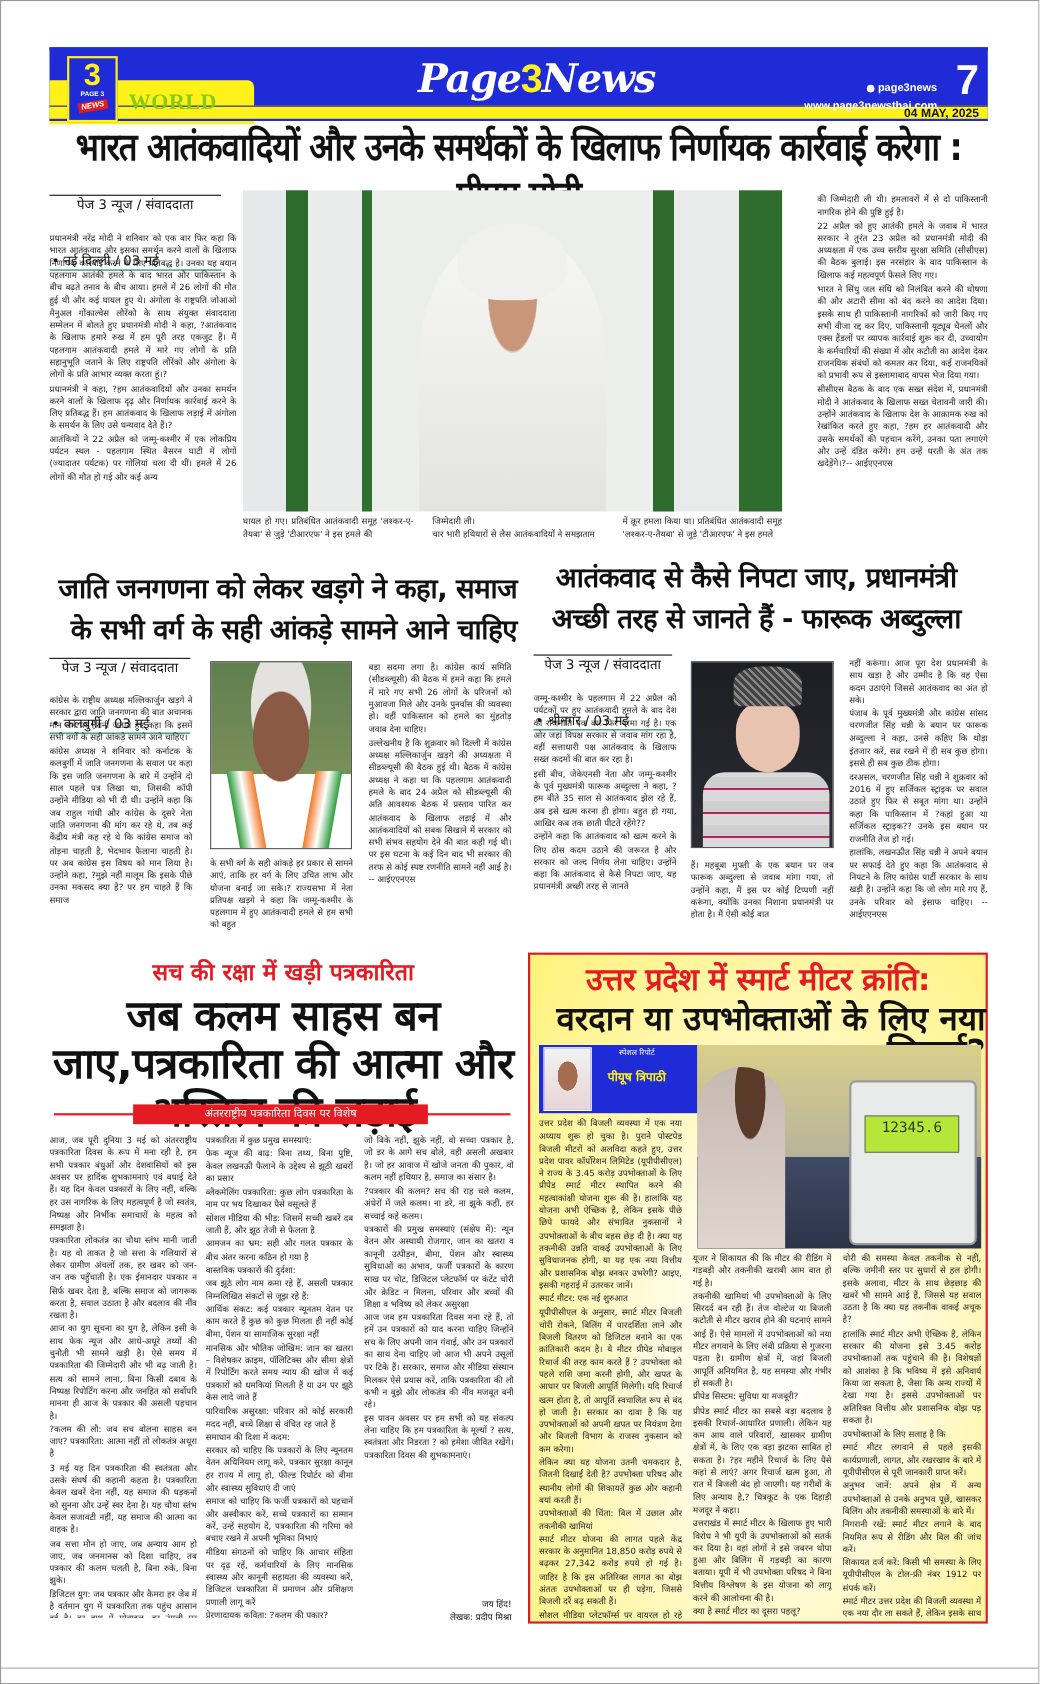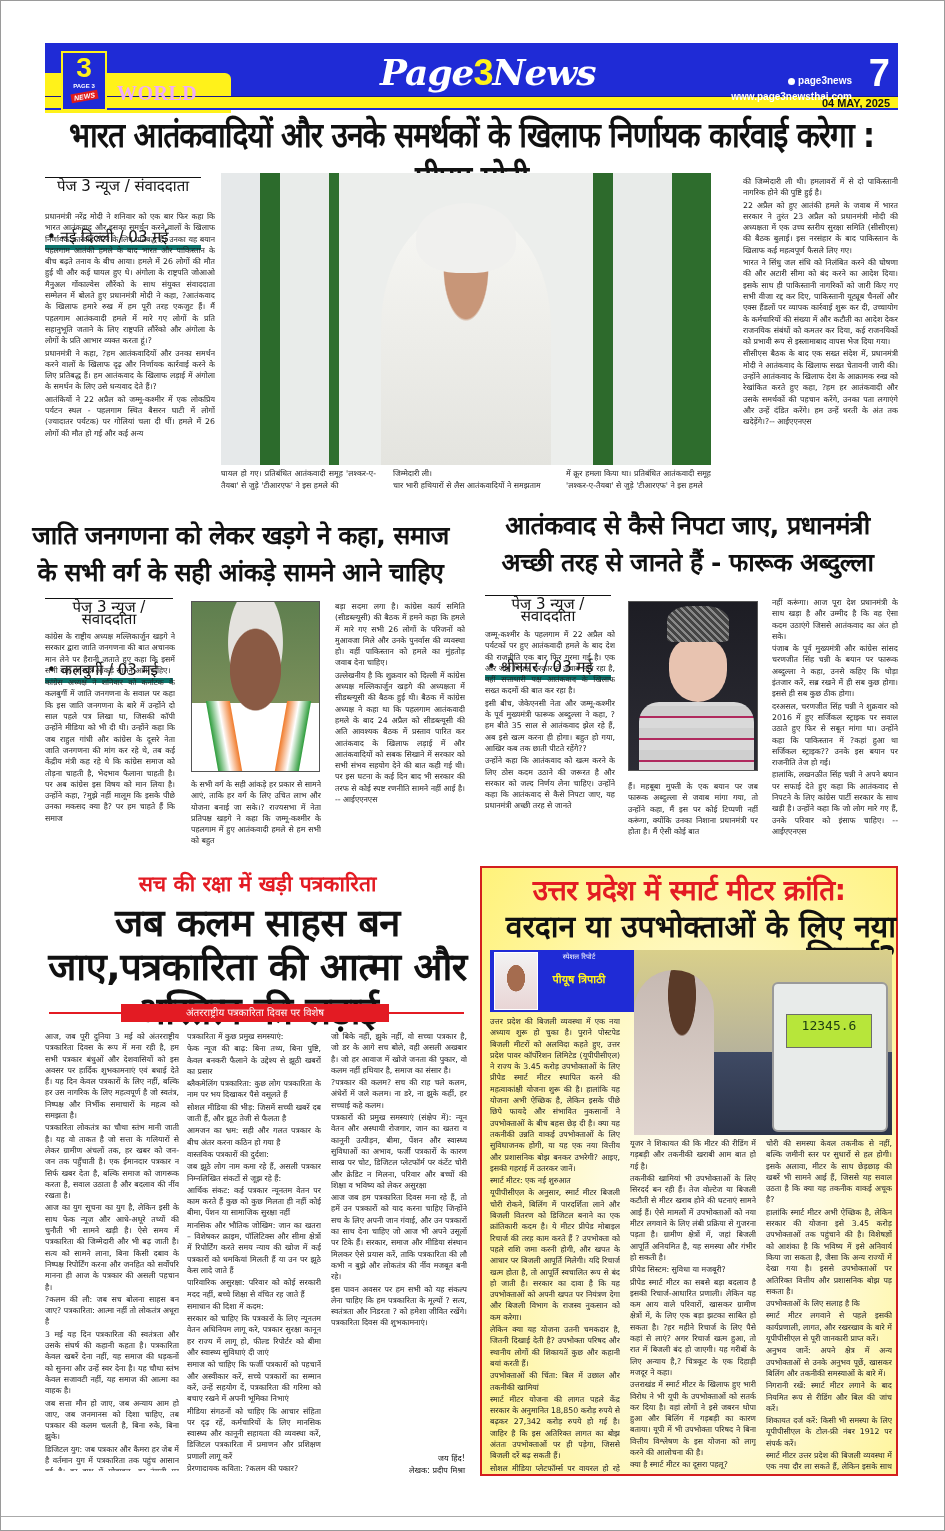--- a/index.html
+++ b/index.html
@@ -8,34 +8,34 @@
   .page { position: absolute; left: 0; top: 0; width: 945px; height: 1531px; border: 1px solid #9a9a9a; background: #fff; }
 
   
   .masthead { position: absolute; left: 44px; top: 42px; width: 853px; height: 67px; background: #1f2bd6; border-top: 3px solid #1f2bd6; }
   .masthead .yellow-band { position: absolute; left: 0; right: 0; bottom: 0; height: 14px; background: #fff21a; border-top: 1px solid #1a1a8a; border-bottom: 2px solid #1f2bd6; }
   .masthead .world-tab { position: absolute; left: 0; top: 27px; width: 186px; height: 40px; background: #fff21a; border-top-right-radius: 6px; }
   .logo-box { position: absolute; left: 16px; top: 5px; width: 46px; height: 60px; background: #1f2bd6; border: 2px solid #fff21a; z-index: 3; display:flex; flex-direction:column; align-items:center; }
   .logo-box .big3 { color: #fff21a; font: bold 28px/30px "Liberation Sans", sans-serif; }
   .logo-box .p3 { color: #fff; font: bold 6px/7px "Liberation Sans", sans-serif; }
   .logo-box .news { margin-top: 2px; background: #e01b1b; color: #fff; font: italic bold 7px/9px "Liberation Sans", sans-serif; padding: 0 3px; transform: rotate(-10deg); }
-  .world-label { position: absolute; left: 72px; top: 35px; color: #f0abfc; font: bold 20px/24px "Liberation Serif", serif; z-index: 3; letter-spacing: 0.5px; }
+  .world-label { position: absolute; left: 72px; top: 35px; color: #84cc16; font: bold 20px/24px "Liberation Serif", serif; z-index: 3; letter-spacing: 0.5px; }
   .brand { position: absolute; left: 335px; top: 6px; color: #fff; font: italic bold 36px/40px "DejaVu Serif", serif; z-index: 3; letter-spacing: -1px; }
   .brand .three { color: #fff21a; font-style: normal; font-family: "Liberation Sans", sans-serif; }
   .brand .three::before { content:""; }
   .social { position: absolute; right: 46px; top: 29px; color: #fff; font: bold 10px/12px "Liberation Sans", sans-serif; z-index: 3; }
   .social .dot { display:inline-block; width:7px; height:7px; border-radius:50%; background:#fff; margin-right:3px; vertical-align: middle; }
   .website { position: absolute; right: 46px; top: 45px; color: #fff; font: bold 10px/12px "Liberation Sans", sans-serif; z-index: 3; }
   .page-num { position: absolute; right: 8px; top: 5px; color: #fff; font: bold 38px/44px "Liberation Sans", sans-serif; z-index: 3; }
   .date { position: absolute; right: 8px; bottom: 1px; color: #111; font: bold 11px/12px "Liberation Sans", sans-serif; z-index: 3; }
 
   h1, h2, h3 { font-family: "DejaVu Sans", sans-serif; font-weight: bold; }
   .main-head { position: absolute; left: 44px; top: 118px; width: 853px; font-size: 30px; line-height: 38px; text-align: center; letter-spacing: -1px; transform: scaleY(1.15); }
 
-  .byline { position: absolute; border-top: 1px solid #111; border-bottom: 5px solid #0f766e; font-size: 15px; line-height: 12px; padding: 2px 0; }
+  .byline { position: absolute; border-top: 1px solid #111; border-bottom: 1px solid #0f766e; font-size: 12px; line-height: 12px; padding: 2px 0; }
   .byline .line1 { display:block; text-align:center; }
   .byline .line2 { display:block; padding-left: 2px; margin-top: 39px; }
 
   .col { position: absolute; font-size: 7.8px; line-height: 11.3px; text-align: justify; color: #222; overflow: hidden; }
   .col p { margin-bottom: 1px; }
 
   .photo { position: absolute; overflow: hidden; }
   .modi-photo { left: 220px; top: 172px; width: 490px; height: 292px; background: linear-gradient(90deg, #e6e9ea 0 8%, #2c6b2c 8% 12%, #e9ecea 12% 22%, #2f6f2f 22% 24%, #eceeec 24% 76%, #2d6a2c 76% 80%, #e8ebe9 80% 92%, #2e6d2d 92% 100%); }
   .modi-photo .figure { position:absolute; left: 160px; top: 40px; width: 170px; height: 252px; background: radial-gradient(ellipse at 50% 22%, #c89678 0 18%, transparent 19%), linear-gradient(#f6f6f3, #e4e4df); border-radius: 45% 45% 0 0; }
   .modi-photo .hair { position:absolute; left: 195px; top: 30px; width: 100px; height: 70px; background: #f0f0ee; border-radius: 50% 50% 40% 40%; }
@@ -120,21 +120,21 @@
   </div>
   <div class="caption" style="left:565px; top:467px; width:145px; text-align:justify;">में क्रूर हमला किया था। प्रतिबंधित आतंकवादी समूह 'लश्कर-ए-तैयबा' से जुड़े 'टीआरएफ' ने इस हमले</div>
 
   <div class="col" style="left:742px; top:175px; width:155px; height:330px;">
     <p>की जिम्मेदारी ली थी। हमलावरों में से दो पाकिस्तानी नागरिक होने की पुष्टि हुई है।</p>
     <p>22 अप्रैल को हुए आतंकी हमले के जवाब में भारत सरकार ने तुरंत 23 अप्रैल को प्रधानमंत्री मोदी की अध्यक्षता में एक उच्च स्तरीय सुरक्षा समिति (सीसीएस) की बैठक बुलाई। इस नरसंहार के बाद पाकिस्तान के खिलाफ कई महत्वपूर्ण फैसले लिए गए।</p>
     <p>भारत ने सिंधु जल संधि को निलंबित करने की घोषणा की और अटारी सीमा को बंद करने का आदेश दिया। इसके साथ ही पाकिस्तानी नागरिकों को जारी किए गए सभी वीजा रद्द कर दिए, पाकिस्तानी यूट्यूब चैनलों और एक्स हैंडलों पर व्यापक कार्रवाई शुरू कर दी, उच्चायोग के कर्मचारियों की संख्या में और कटौती का आदेश देकर राजनयिक संबंधों को कमतर कर दिया, कई राजनयिकों को प्रभावी रूप से इस्लामाबाद वापस भेज दिया गया।</p>
     <p>सीसीएस बैठक के बाद एक सख्त संदेश में, प्रधानमंत्री मोदी ने आतंकवाद के खिलाफ सख्त चेतावनी जारी की। उन्होंने आतंकवाद के खिलाफ देश के आक्रामक रुख को रेखांकित करते हुए कहा, ?हम हर आतंकवादी और उसके समर्थकों की पहचान करेंगे, उनका पता लगाएंगे और उन्हें दंडित करेंगे। हम उन्हें धरती के अंत तक खदेड़ेंगे।?-- आईएएनएस</p>
   </div>
 
-  <h2 class="sub-head" style="left:27px; top:516px; width:425px;">जाति जनगणना को लेकर खड़गे ने कहा, समाज के सभी वर्ग के सही आंकड़े सामने आने चाहिए</h2>
+  <h2 class="sub-head" style="left:44px; top:516px; width:425px;text-align:right;">जाति जनगणना को लेकर खड़गे ने कहा, समाज के सभी वर्ग के सही आंकड़े सामने आने चाहिए</h2>
   <div class="byline" style="left:44px; top:597px; width:128px;">
     <span class="line1">पेज 3 न्यूज /  संवाददाता</span>
     <span class="line2">• कलबुर्गी / 03 मई</span>
   </div>
   <div class="col" style="left:44px; top:630px; width:130px; height:230px;">
     <p>कांग्रेस के राष्ट्रीय अध्यक्ष मल्लिकार्जुन खड़गे ने सरकार द्वारा जाति जनगणना की बात अचानक मान लेने पर हैरानी जताते हुए कहा कि इसमें सभी वर्गों के सही आंकड़े सामने आने चाहिए।</p>
     <p>कांग्रेस अध्यक्ष ने शनिवार को कर्नाटक के कलबुर्गी में जाति जनगणना के सवाल पर कहा कि इस जाति जनगणना के बारे में उन्होंने दो साल पहले पत्र लिखा था, जिसकी कॉपी उन्होंने मीडिया को भी दी थी। उन्होंने कहा कि जब राहुल गांधी और कांग्रेस के दूसरे नेता जाति जनगणना की मांग कर रहे थे, तब कई केंद्रीय मंत्री कह रहे थे कि कांग्रेस समाज को तोड़ना चाहती है, भेदभाव फैलाना चाहती है। पर अब कांग्रेस इस विषय को मान लिया है। उन्होंने कहा, ?मुझे नहीं मालूम कि इसके पीछे उनका मकसद क्या है? पर हम चाहते हैं कि समाज</p>
   </div>
   <div class="photo kharge-photo">
     <div class="scarf-l"></div>
@@ -183,21 +183,21 @@
     <p>आज, जब पूरी दुनिया 3 मई को अंतरराष्ट्रीय पत्रकारिता दिवस के रूप में मना रही है, हम सभी पत्रकार बंधुओं और देशवासियों को इस अवसर पर हार्दिक शुभकामनाएं एवं बधाई देते हैं। यह दिन केवल पत्रकारों के लिए नहीं, बल्कि हर उस नागरिक के लिए महत्वपूर्ण है जो स्वतंत्र, निष्पक्ष और निर्भीक समाचारों के महत्व को समझता है।</p>
     <p>पत्रकारिता लोकतंत्र का चौथा स्तंभ मानी जाती है। यह वो ताकत है जो सत्ता के गलियारों से लेकर ग्रामीण अंचलों तक, हर खबर को जन-जन तक पहुँचाती है। एक ईमानदार पत्रकार न सिर्फ खबर देता है, बल्कि समाज को जागरूक करता है, सवाल उठाता है और बदलाव की नींव रखता है।</p>
     <p>आज का युग सूचना का युग है, लेकिन इसी के साथ फेक न्यूज और आधे-अधूरे तथ्यों की चुनौती भी सामने खड़ी है। ऐसे समय में पत्रकारिता की जिम्मेदारी और भी बढ़ जाती है। सत्य को सामने लाना, बिना किसी दबाव के निष्पक्ष रिपोर्टिंग करना और जनहित को सर्वोपरि मानना ही आज के पत्रकार की असली पहचान है।</p>
     <p>?कलम की लौ: जब सच बोलना साहस बन जाए? पत्रकारिता: आत्मा नहीं तो लोकतंत्र अधूरा है</p>
     <p>3 मई यह दिन पत्रकारिता की स्वतंत्रता और उसके संघर्ष की कहानी कहता है। पत्रकारिता केवल खबरें देना नहीं, यह समाज की धड़कनों को सुनना और उन्हें स्वर देना है। यह चौथा स्तंभ केवल सजावटी नहीं, यह समाज की आत्मा का वाहक है।</p>
     <p>जब सत्ता मौन हो जाए, जब अन्याय आम हो जाए, जब जनमानस को दिशा चाहिए, तब पत्रकार की कलम चलती है, बिना रुके, बिना झुके।</p>
     <p>डिजिटल युग: जब पत्रकार और कैमरा हर जेब में है वर्तमान युग में पत्रकारिता तक पहुंच आसान हुई है। हर हाथ में मोबाइल, हर उंगली पर इंटरनेट। परंतु यह सुविधा एक संकट भी बन गई है। हर कोई पत्रकार होने का दावा करता है, पर पत्रकार होना एक जिम्मेदारी है, न कि मोबाइल कैमरा चलाने का लाइसेंस।</p>
   </div>
   <div class="col" style="left:186px; top:1030px; width:134px; height:440px;">
     <p>पत्रकारिता में कुछ प्रमुख समस्याएं:</p>
-    <p>फेक न्यूज की बाढ़: बिना तथ्य, बिना पुष्टि, केवल बनकरी फैलाने के उद्देश्य से झूठी खबरों का प्रसार</p>
+    <p>फेक न्यूज की बाढ़: बिना तथ्य, बिना पुष्टि, केवल लखनऊी फैलाने के उद्देश्य से झूठी खबरों का प्रसार</p>
     <p>ब्लैकमेलिंग पत्रकारिता: कुछ लोग पत्रकारिता के नाम पर भय दिखाकर पैसे वसूलते हैं</p>
     <p>सोशल मीडिया की भीड़: जिसमें सच्ची खबरें दब जाती हैं, और झूठ तेजी से फैलता है</p>
     <p>आमजन का भ्रम: सही और गलत पत्रकार के बीच अंतर करना कठिन हो गया है</p>
     <p>वास्तविक पत्रकारों की दुर्दशा:</p>
     <p>जब झूठे लोग नाम कमा रहे हैं, असली पत्रकार निम्नलिखित संकटों से जूझ रहे हैं:</p>
     <p>आर्थिक संकट: कई पत्रकार न्यूनतम वेतन पर काम करते हैं कुछ को कुछ मिलता ही नहीं कोई बीमा, पेंशन या सामाजिक सुरक्षा नहीं</p>
     <p>मानसिक और भौतिक जोखिम: जान का खतरा – विशेषकर क्राइम, पॉलिटिक्स और सीमा क्षेत्रों में रिपोर्टिंग करते समय न्याय की खोज में कई पत्रकारों को धमकियां मिलती हैं या उन पर झूठे केस लादे जाते हैं</p>
     <p>पारिवारिक असुरक्षा: परिवार को कोई सरकारी मदद नहीं, बच्चे शिक्षा से वंचित रह जाते हैं</p>
     <p>समाधान की दिशा में कदम:</p>
     <p>सरकार को चाहिए कि पत्रकारों के लिए न्यूनतम वेतन अधिनियम लागू करे, पत्रकार सुरक्षा कानून हर राज्य में लागू हो, फील्ड रिपोर्टर को बीमा और स्वास्थ्य सुविधाएं दी जाएं</p>

